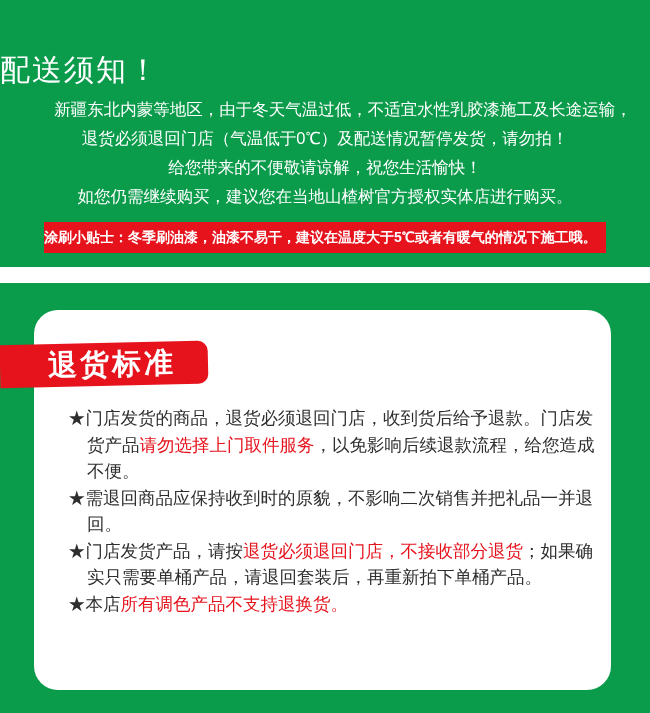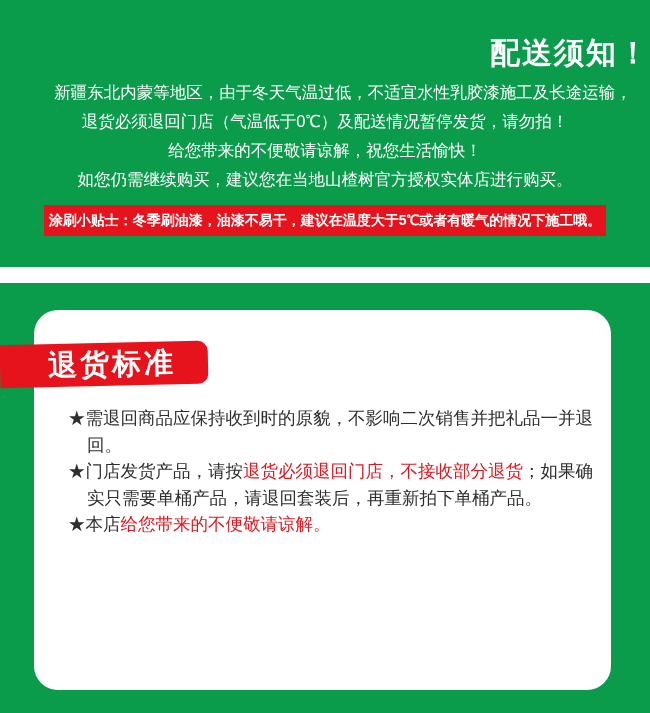--- a/index.html
+++ b/index.html
@@ -8,48 +8,47 @@
     width: 650px;
     height: 713px;
     overflow: hidden;
     background: var(--green, #0a9b4b);
     font-family: "Liberation Sans", sans-serif;
   }
   
   .top { height: 267px; overflow: hidden; }
   .delivery-title {
     margin: 0;
-    padding-top: 33px;
+    padding-top: 50px;
     height: 40px;
     line-height: 40px;
-    text-align: right;
+    text-align: left;
     color: #ffffff;
     font-size: 30px;
-    font-weight: bold;
+    font-weight: normal;
     letter-spacing: 2px;
   }
   .dl {
     margin: 0;
     height: 29px;
     line-height: 29px;
     text-align: center;
     color: #ffffff;
     font-size: 16.5px;
   }
   .dl.first { margin-top: 5px; padding-left: 36px; }
   .tip {
     width: 562px;
     height: 31px;
     margin: 11px auto 0 auto;
     background: var(--red, #e6131c);
     color: #ffffff;
     font-size: 14px;
     font-weight: bold;
     line-height: 31px;
-    text-align: center;
     white-space: nowrap;
     overflow: hidden;
   }
   
   .divider { height: 16px; background: #ffffff; }
   
   .bottom { position: relative; height: 430px; }
   .card {
     position: absolute;
     left: 34px;
@@ -103,20 +102,21 @@
     <p class="dl">如您仍需继续购买，建议您在当地山楂树官方授权实体店进行购买。</p>
     <div class="tip">涂刷小贴士：冬季刷油漆，油漆不易干，建议在温度大于5℃或者有暖气的情况下施工哦。</div>
   </section>
 
   <div class="divider"></div>
 
   <section class="bottom">
     <div class="badge">退货标准</div>
     <div class="card">
       <ul class="policy-list">
+          <li><span>★门店发货的商品，退货必须退回门店，收到货后给予退款。门店发货产品</span><span class="red">请勿选择上门取件服务</span><span>，以免影响后续退款流程，给您造成不便。</span></li>
           <li><span>★需退回商品应保持收到时的原貌，不影响二次销售并把礼品一并退回。</span></li>
           <li><span>★门店发货产品，请按</span><span class="red">退货必须退回门店，不接收部分退货</span><span>；如果确实只需要单桶产品，请退回套装后，再重新拍下单桶产品。</span></li>
-          <li><span>★本店</span><span class="red">给您带来的不便敬请谅解。</span></li>
+          <li><span>★本店</span><span class="red">所有调色产品不支持退换货。</span></li>
         </ul>
     </div>
   </section>
 
 </div>
 
 </body></html>

